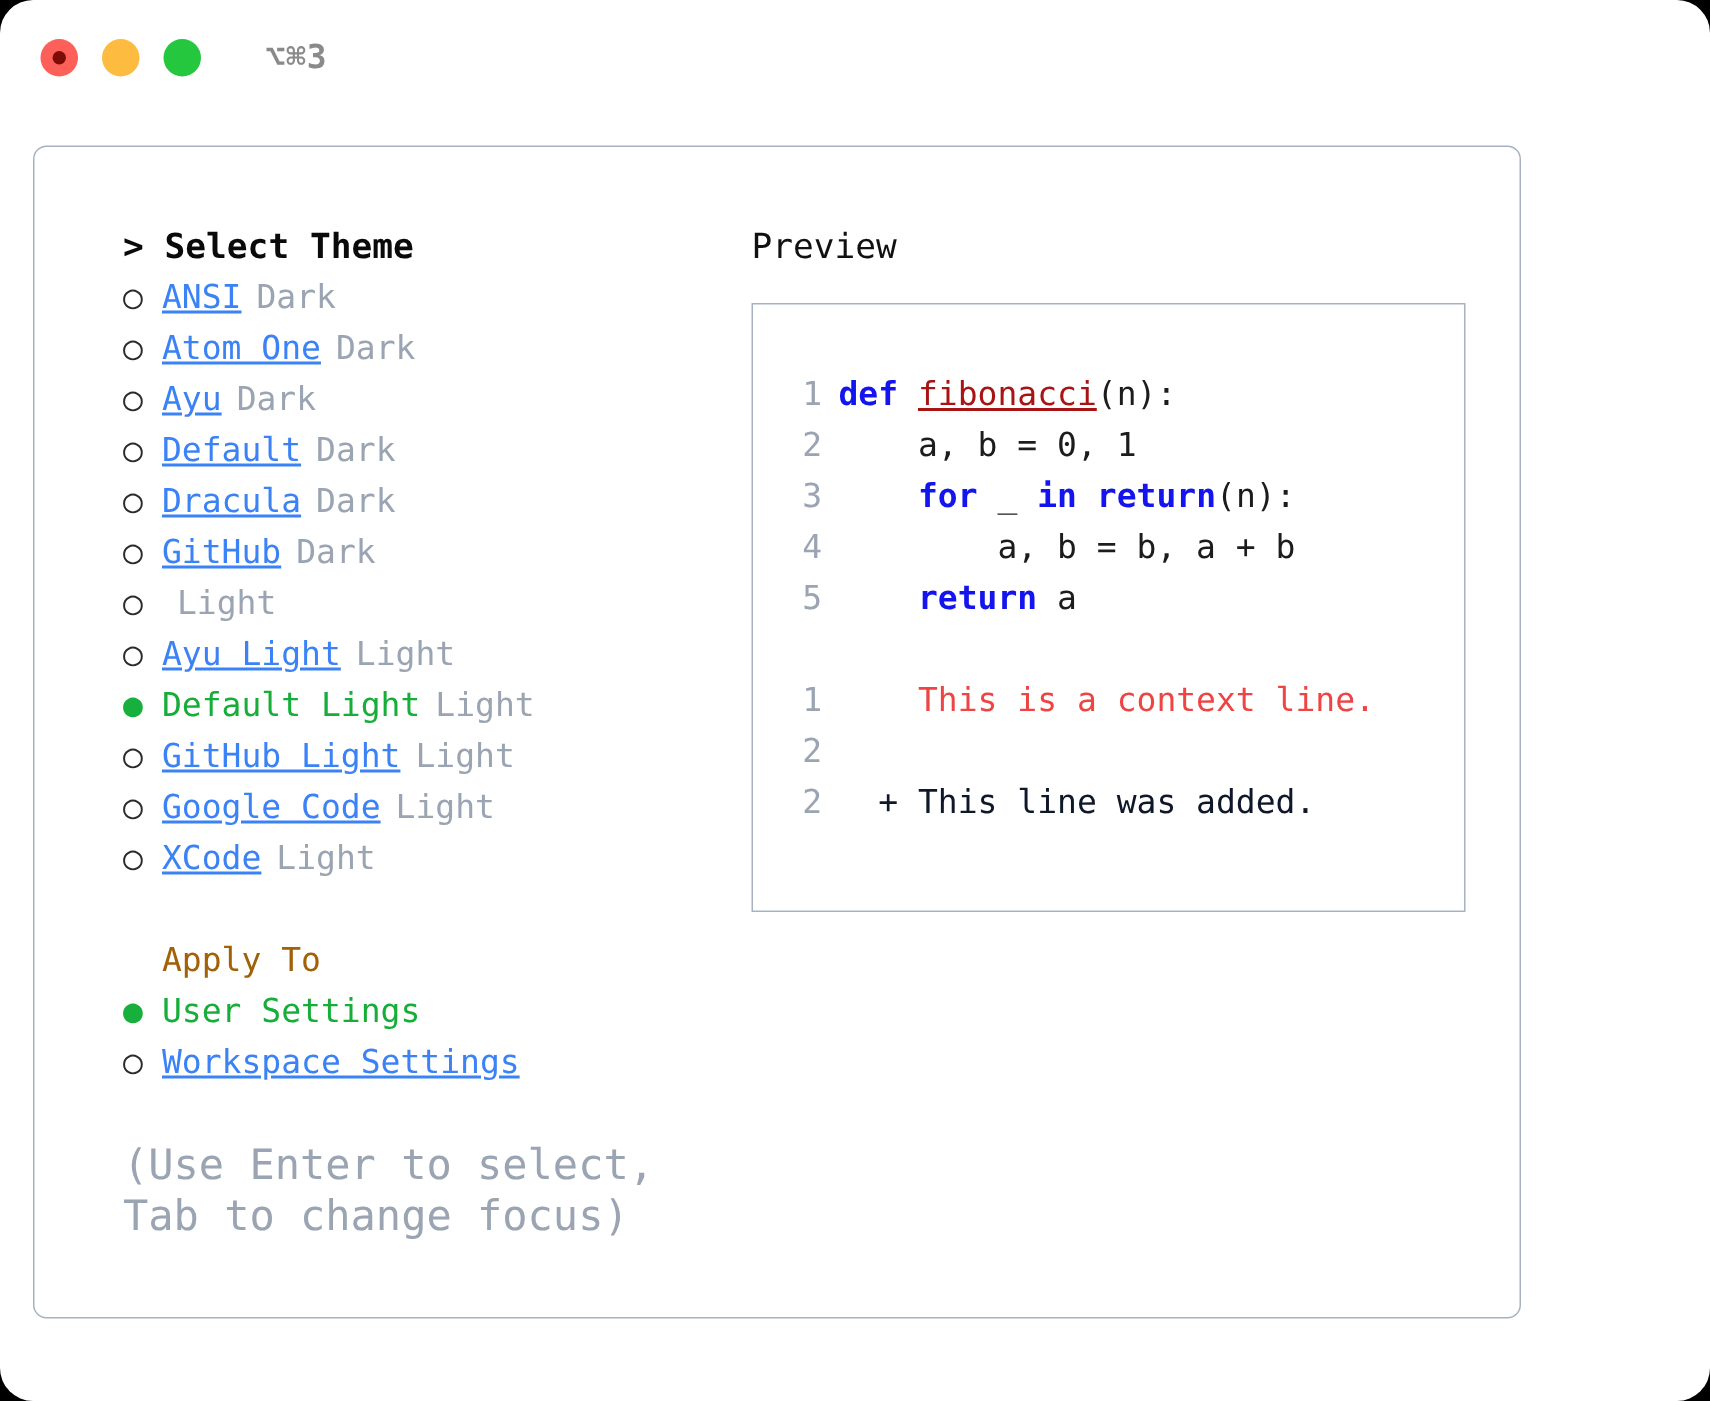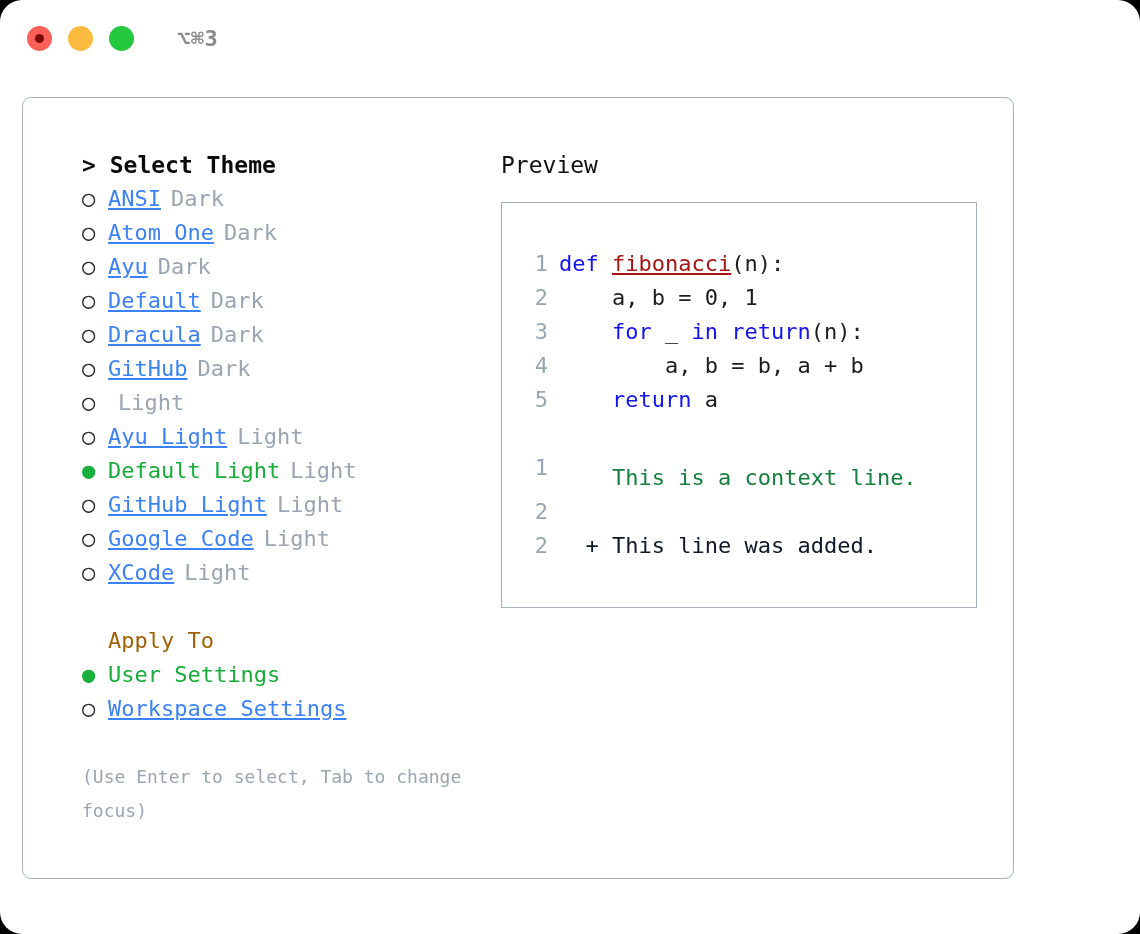--- a/index.html
+++ b/index.html
@@ -122,21 +122,21 @@
   .group-title {
     font-size: 22px;
     line-height: 34px;
     color: #a16207;
     padding-left: 26px;
     white-space: pre;
   }
 
   .hint {
     margin-top: 34px;
-    font-size: 18px;
+    font-size: 28px;
     line-height: 34px;
     color: #9aa4b2;
     width: 400px;
   }
 
   
   .right-col {
     position: absolute;
     left: 478px;
     top: 50px;
@@ -169,24 +169,24 @@
     white-space: pre;
     display: flex;
   }
   .lineno {
     color: #9aa4b2;
     width: 26px;
     flex: none;
     text-align: right;
     margin-right: 11px;
   }
-  .kw   { color: #1414ee; }
+  .kw   { color: #1414ee; font-weight: bold; }
   .fn   { color: #a81414; text-decoration: underline; }
   .plain{ color: #1c1c1c; }
-  .ctx  { color: #15803d; margin-top: 10px; }
+  .ctx  { color: #ef4444; }
   .del  { color: #bf1212; }
   .add  { color: #0f172a; }
   .diff-gap { height: 34px; }
 </style>
 </head>
 <body>
 
 <div class="window">
 
   <div class="titlebar">

